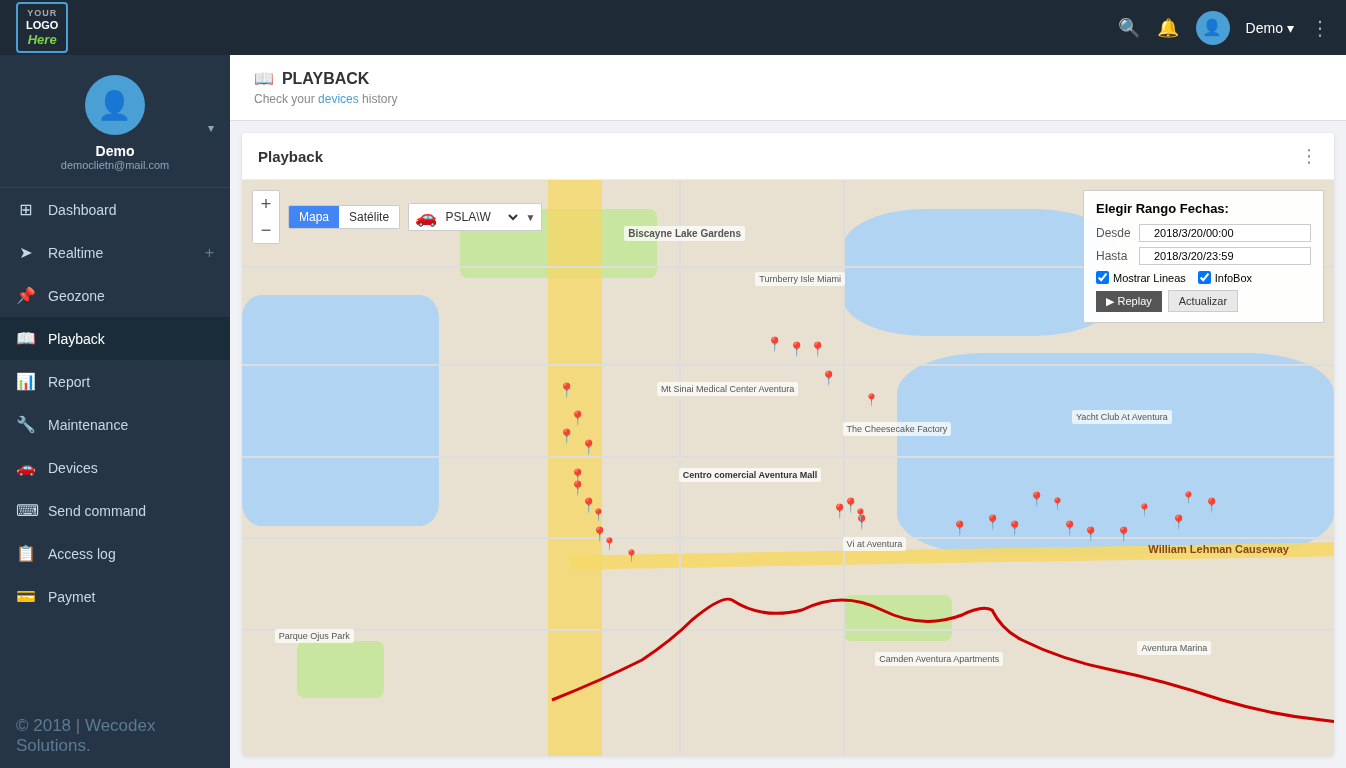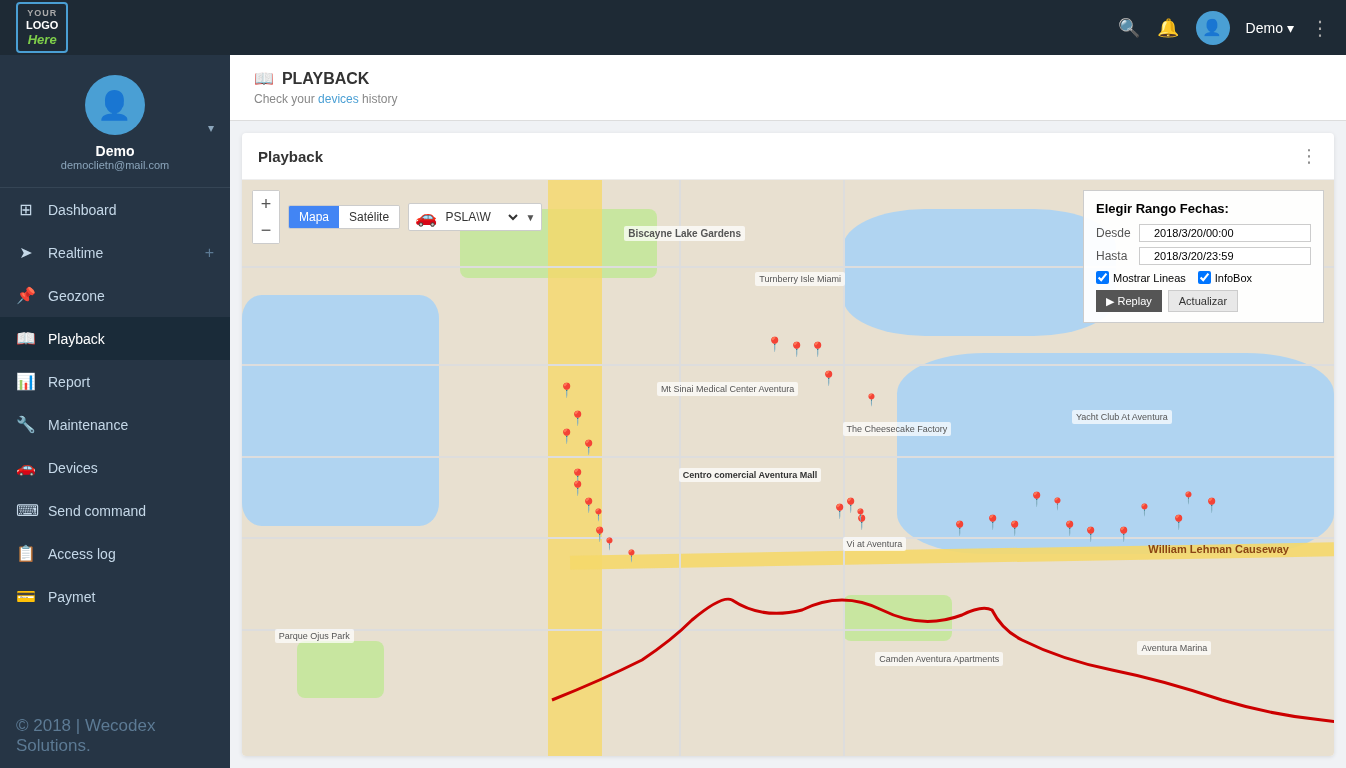--- a/index.html
+++ b/index.html
@@ -310,20 +310,21 @@
     }
     .checkbox-item {
       display: flex;
       align-items: center;
       gap: 4px;
     }
     .action-btns {
       display: flex;
       gap: 6px;
       margin-top: 6px;
+      align-items: center;
     }
     .btn-replay {
       background: #555;
       color: white;
       border: none;
       padding: 4px 10px;
       font-size: 11px;
       cursor: pointer;
       display: flex; align-items: center; gap: 4px;
     }

